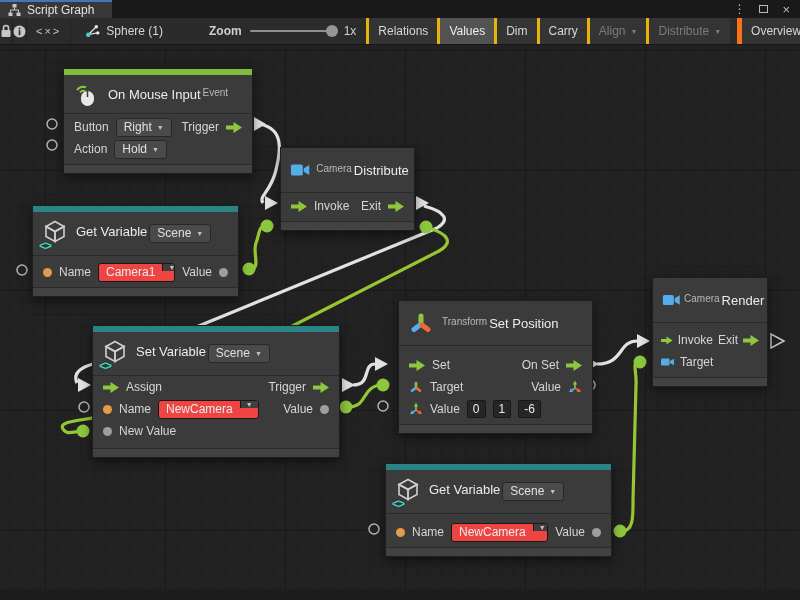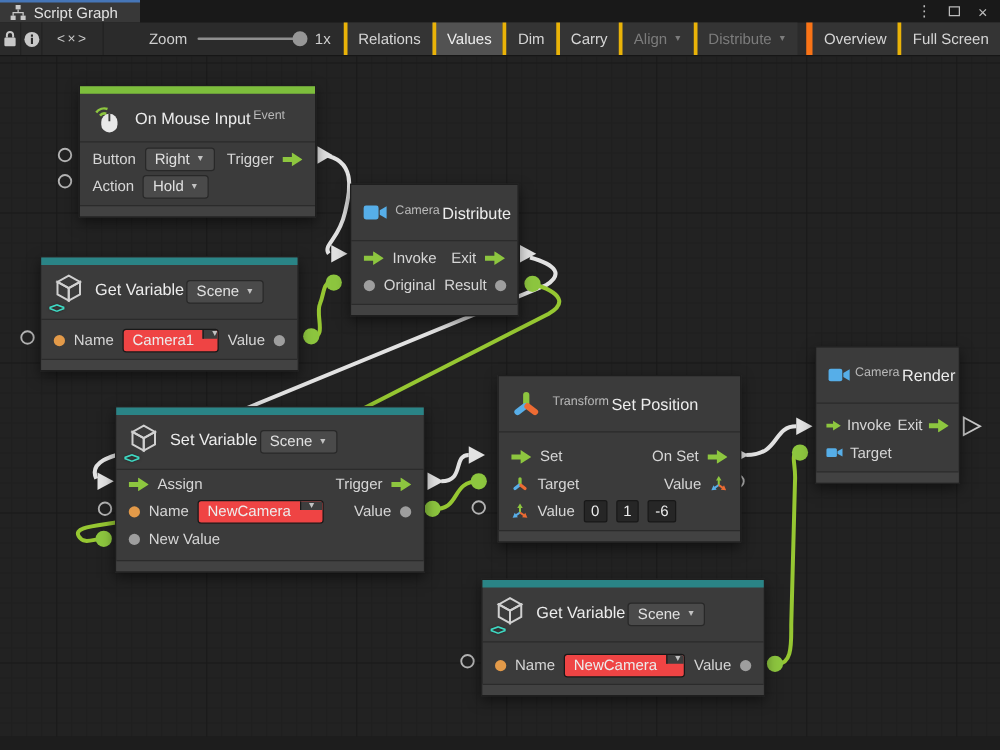--- a/index.html
+++ b/index.html
@@ -15,21 +15,21 @@
   .win-controls .maxbox{width:9px;height:8px;border:1.5px solid #bbb;display:inline-block;}
   .win-controls .closex{font-size:13px;line-height:1;}
 
   
   .toolbar{position:absolute;left:0;top:18px;width:800px;height:27px;background:#2b2b2b;border-bottom:1px solid #161616;display:flex;align-items:stretch;white-space:nowrap;}
   .tbtn{display:flex;align-items:center;justify-content:center;padding:0 9px;font-size:12px;color:#d6d6d6;border-right:1px solid #222;}
   .tbtn.icon-btn{width:32px;padding:0;}
   .tbtn.code-btn{width:76px;color:#c9c9c9;letter-spacing:2px;font-size:11px;}
   .crumb{display:flex;align-items:center;gap:6px;padding:0 10px 0 14px;font-size:12px;color:#d6d6d6;}
   .zoomgrp{display:flex;align-items:center;gap:8px;padding:0 10px;}
-  .zoom-label{font-size:12px;color:#cfcfcf;margin-left:26px;}
+  .zoom-label{font-size:12px;color:#cfcfcf;margin-left:26px;font-weight:bold;}
   .zoom-track{position:relative;width:86px;height:2px;background:#8f8f8f;border-radius:1px;}
   .zoom-handle{position:absolute;right:-2px;top:-5px;width:12px;height:12px;border-radius:50%;background:#969696;}
   .zoom-val{font-size:12px;color:#cfcfcf;}
   .seg{display:flex;align-items:center;padding:0 9px;font-size:12px;color:#d6d6d6;background:#343434;border-left:3px solid #eab308;}
   .seg.active{background:#525252;color:#eee;}
   .seg.disabled{color:#7c7c7c;}
   .seg .caret{margin-left:5px;}
   .seg.gap{margin-left:7px;border-left:5px solid #f97316;}
   .caret{font-size:7px;color:#c2c2c2;line-height:1;}
   .seg.disabled .caret{color:#7c7c7c;}
@@ -112,20 +112,29 @@
       </svg>
     </div>
     <div class="tbtn icon-btn">
       <svg width="13" height="13" viewBox="0 0 13 13">
         <circle cx="6.5" cy="6.5" r="6" fill="#c8c8c8"></circle>
         <rect x="5.7" y="5.2" width="1.7" height="5" fill="#2b2b2b"></rect>
         <rect x="5.7" y="2.6" width="1.7" height="1.8" fill="#2b2b2b"></rect>
       </svg>
     </div>
     <div class="tbtn code-btn">&lt;×&gt;</div>
+    <div class="crumb">
+      <svg width="15" height="14" viewBox="0 0 15 14">
+        <path d="M3.5 10.5 L11 3 M3.5 10.5 L12.5 8.8" stroke="#e6e6e6" stroke-width="1.2" fill="none"></path>
+        <circle cx="3.3" cy="10.8" r="2.3" fill="#3fd9c3"></circle>
+        <circle cx="11.3" cy="2.8" r="1.7" fill="#ececec"></circle>
+        <circle cx="12.8" cy="8.9" r="1.7" fill="#ececec"></circle>
+      </svg>
+      <span>Sphere (1)</span>
+    </div>
     <div class="zoomgrp">
       <span class="zoom-label">Zoom</span>
       <span class="zoom-track">
         <span class="zoom-handle"></span>
       </span>
       <span class="zoom-val">1x</span>
     </div>
     <div class="seg">Relations</div>
     <div class="seg active">Values</div>
     <div class="seg">Dim</div>
@@ -242,28 +251,20 @@
         <div class="row">
           <svg width="16" height="11" viewBox="0 0 16 11">
               <path d="M0 3.5h7.5V0L16 5.5 7.5 11V7.5H0z" fill="#8dc63f"></path>
             </svg>
           <span>Invoke</span>
           <span class="right">
             <span>Exit</span>
             <svg width="16" height="11" viewBox="0 0 16 11">
                 <path d="M0 3.5h7.5V0L16 5.5 7.5 11V7.5H0z" fill="#8dc63f"></path>
               </svg>
-          </span>
-        </div>
-        <div class="row">
-          <span class="dot dot-gray"></span>
-          <span>Original</span>
-          <span class="right">
-            <span>Result</span>
-            <span class="dot dot-gray"></span>
           </span>
         </div>
       </div>
       <div class="node-footer"></div>
     </div>
 
     <div class="node" style="left:32px;top:160px;width:207px;">
       <div class="node-strip strip-teal"></div>
       <div class="node-header h-var">
         <span class="icon-wrap">

